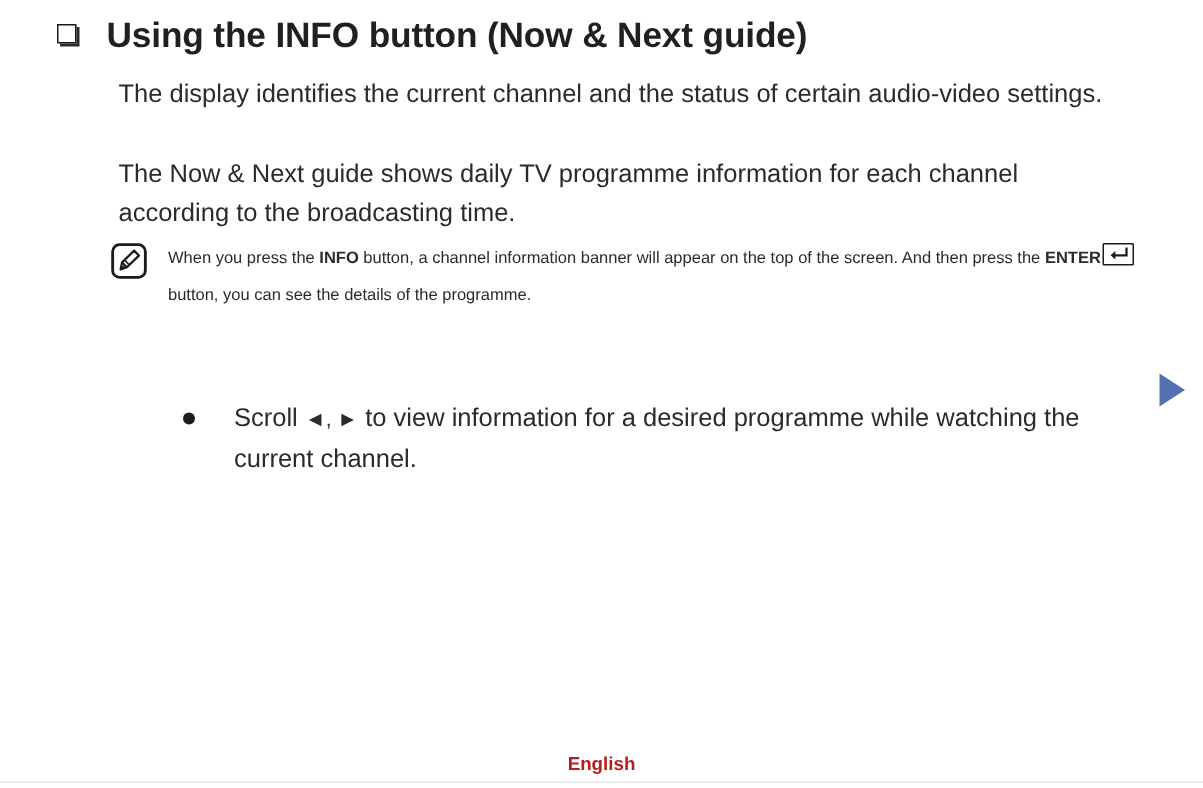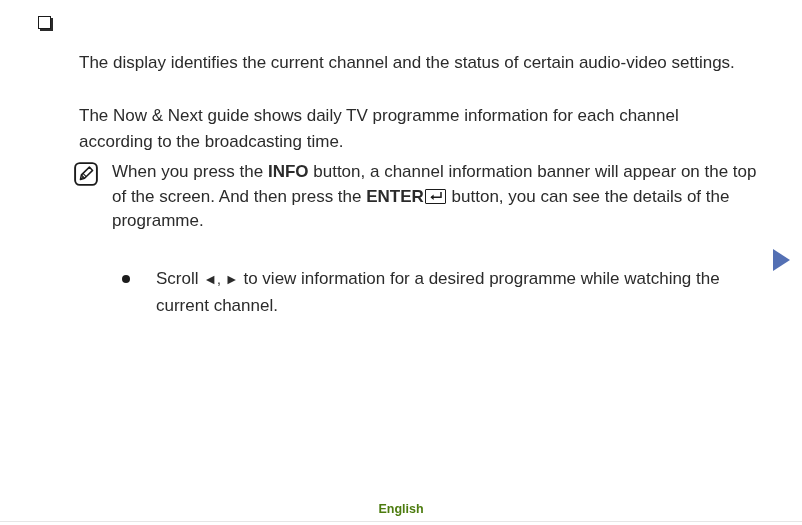--- a/index.html
+++ b/index.html
@@ -90,21 +90,21 @@
     align-items: flex-start;
   }
   .note-icon {
     flex: 0 0 auto;
     width: 24px;
     height: 24px;
     margin-top: 2px;
   }
   .note-body {
     margin-left: 14px;
-    font-size: 17px;
+    font-size: 11px;
     line-height: 24.5px;
     color: #2b2b2b;
     width: 648px;
   }
   .note-body b { font-weight: bold; }
 
   .enter-key {
     display: inline-block;
     width: 21px;
     height: 15px;
@@ -159,38 +159,39 @@
 
   
   .footer-label {
     position: absolute;
     left: 0;
     right: 0;
     top: 502px;
     text-align: center;
     font-size: 12.5px;
     font-weight: bold;
-    color: #4d7c0f;
+    color: #b91c1c;
   }
   .footer-rule {
     position: absolute;
     left: 0;
     right: 0;
     top: 521px;
     height: 1px;
     background: #e6e6e6;
   }
 </style>
 </head>
 <body>
 
 <div class="page">
 
   <div class="heading-row">
     <span class="heading-bullet"></span>
+    <span class="heading-text">Using the INFO button (Now &amp; Next guide)</span>
   </div>
 
   <div class="para para-1">The display identifies the current channel and the status of certain audio-video settings.</div>
   <div class="para para-2">The Now &amp; Next guide shows daily TV programme information for each channel according to the broadcasting time.</div>
 
   <div class="note-block">
     <span class="note-icon">
       <svg width="24" height="24" viewBox="0 0 24 24" aria-hidden="true">
         <rect x="1.1" y="1.1" width="21.8" height="21.8" rx="4.6" ry="4.6" fill="#ffffff" stroke="#1b1b1b" stroke-width="1.9"></rect>
         <path d="M6.4 17.6 L7.4 12.9 L15.4 5.1 L18.6 8.4 L10.6 16.2 Z" fill="#ffffff" stroke="#1b1b1b" stroke-width="1.5" stroke-linejoin="round"></path>

